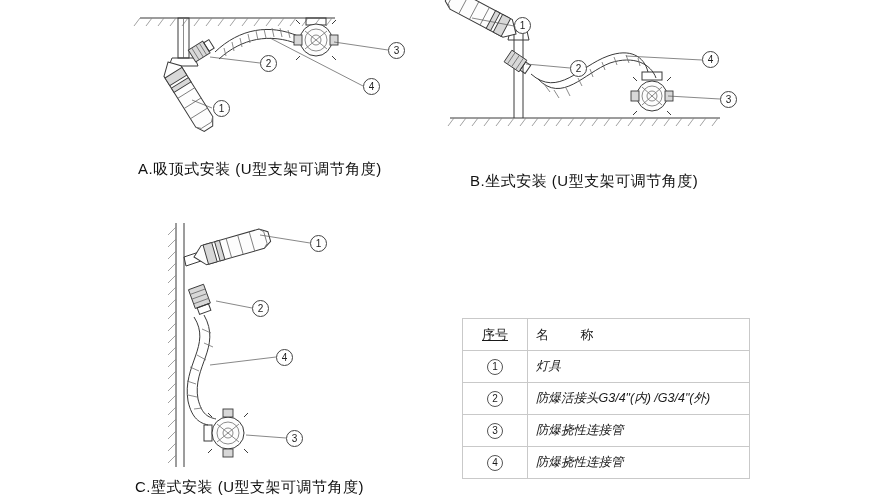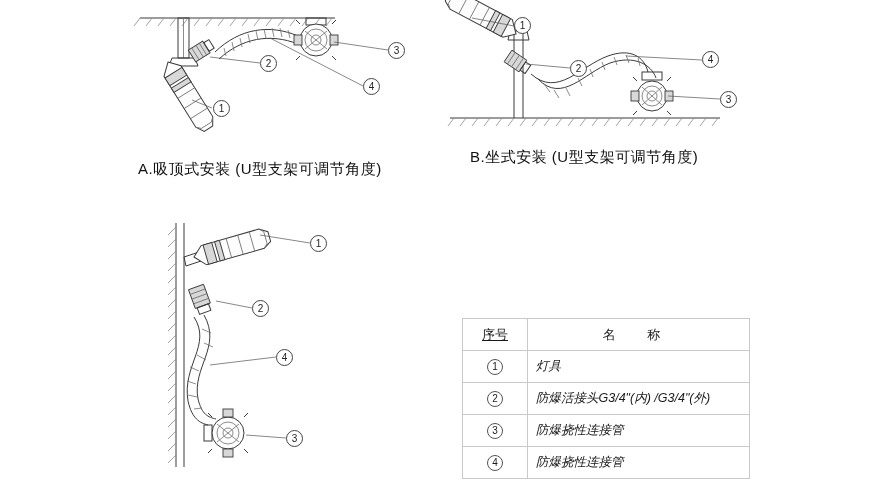--- a/index.html
+++ b/index.html
@@ -70,21 +70,21 @@
     width: 48px;
     text-align: center;
     text-decoration: underline;
   }
   .col-name {
     text-align: left;
     padding-left: 14px;
     font-style: italic;
   }
   .hdr-name {
-    text-align: center;
+    text-align: left;
     padding-left: 28px;
     letter-spacing: 14px;
   }
   .idx-circle {
     display: inline-block;
     width: 16px;
     height: 16px;
     line-height: 14px;
     border: 1px solid #555;
     border-radius: 50%;
@@ -282,21 +282,21 @@
       <path class="lead" d="M238 96 L290 99"></path>
       <path class="lead" d="M196 56 L272 60"></path>
     </svg>
 
     <div class="callout" style="left:84px; top:17px;">1</div>
     <div class="callout" style="left:140px; top:60px;">2</div>
     <div class="callout" style="left:290px; top:91px;">3</div>
     <div class="callout" style="left:272px; top:51px;">4</div>
   </div>
 
-  <div class="caption" style="left:470px; top:148px;">B.坐式安装 (U型支架可调节角度)</div>
+  <div class="caption" style="left:470px; top:172px;">B.坐式安装 (U型支架可调节角度)</div>
 
   <div class="panel" style="left:140px; top:205px; width:260px; height:275px;">
     <svg width="260" height="275" viewBox="0 0 260 275">
 
       <line class="ln" x1="36" y1="18" x2="36" y2="262"></line>
       <g class="hatch">
         <line x1="36" y1="22" x2="28" y2="30"></line>
         <line x1="36" y1="34" x2="28" y2="42"></line>
         <line x1="36" y1="46" x2="28" y2="54"></line>
         <line x1="36" y1="58" x2="28" y2="66"></line>
@@ -372,20 +372,21 @@
       <path class="lead" d="M70 160 L136 152"></path>
       <path class="lead" d="M106 230 L146 233"></path>
     </svg>
 
     <div class="callout" style="left:170px; top:30px;">1</div>
     <div class="callout" style="left:112px; top:95px;">2</div>
     <div class="callout" style="left:136px; top:144px;">4</div>
     <div class="callout" style="left:146px; top:225px;">3</div>
   </div>
 
+  <div class="caption" style="left:135px; top:478px;">C.壁式安装 (U型支架可调节角度)</div>
 
   <table class="legend-table">
     <thead>
       <tr>
         <th class="col-idx">序号</th>
         <th class="hdr-name">名    称</th>
       </tr>
     </thead>
     <tbody>
       <tr>

